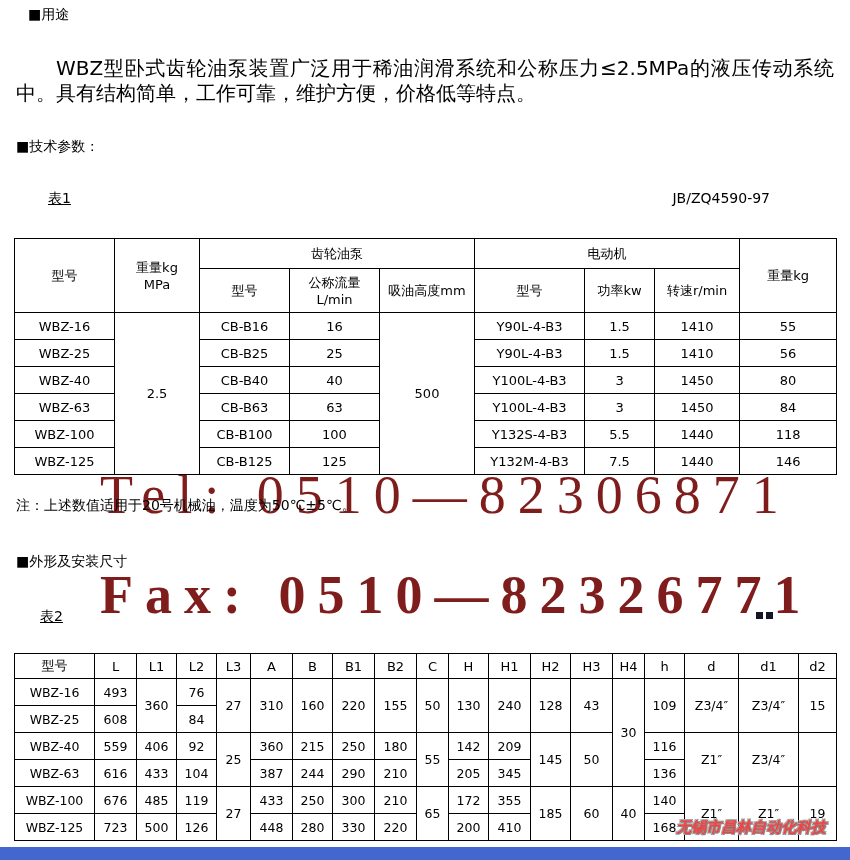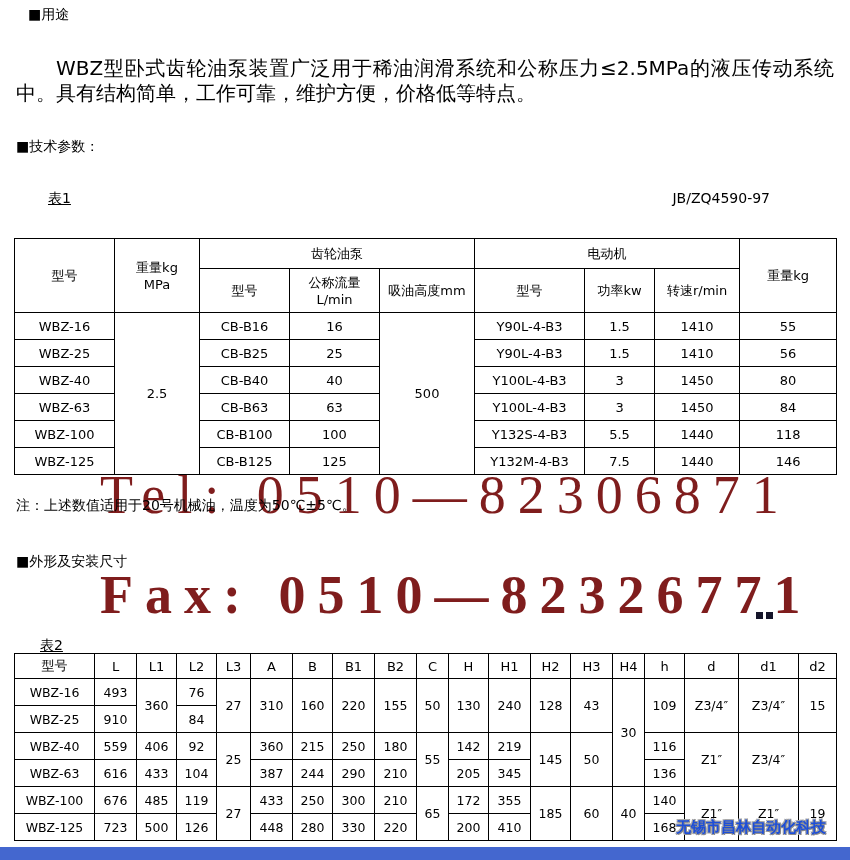--- a/index.html
+++ b/index.html
@@ -32,22 +32,23 @@
   .note{left:16px;top:497px;font-size:14px;}
   .wm{
     font-family:"Liberation Serif","DejaVu Serif",serif;
     font-size:54px;letter-spacing:12px;white-space:nowrap;
     color:#7f1d1d;mix-blend-mode:multiply;z-index:5;pointer-events:none;
   }
   #wm-tel{left:100px;top:464px;}
   #wm-fax{left:100px;top:564px;font-weight:bold;}
   .brand{
     left:676px;top:818px;z-index:6;
-    font-size:15px;font-weight:bold;color:#1d4ed8;white-space:nowrap;
+    font-size:15px;font-weight:bold;color:#ef4444;white-space:nowrap;
     text-shadow:1px 1px 0 #8a8a8a,-1px -1px 0 #aaaaaa,1px -1px 0 #999999,-1px 1px 0 #999999;
+    font-style:italic;
   }
   .footer-bar{left:0;bottom:0;width:850px;height:13px;background:#4467cf;z-index:4;}
   .sq-group{left:756px;top:612px;display:flex;gap:3px;}
   .sq{width:7px;height:7px;background:#15152a;display:inline-block;}
 </style>
 </head>
 <body>
 
 <div class="abs sec-title" style="left:28px;top:6px;">■用途</div>
 <div class="abs para">WBZ型卧式齿轮油泵装置广泛用于稀油润滑系统和公称压力≤2.5MPa的液压传动系统中。具有结构简单，工作可靠，维护方便，价格低等特点。</div>
@@ -147,21 +148,21 @@
       <td>7.5</td>
       <td>1440</td>
       <td>146</td>
     </tr>
   </tbody>
 </table>
 
 <div class="abs note">注：上述数值适用于20号机械油，温度为50℃±5℃。</div>
 
 <div class="abs sec-title" style="left:16px;top:553px;">■外形及安装尺寸</div>
-<div class="abs tbl-label" style="left:40px;top:637px;text-decoration:underline;">表2</div>
+<div class="abs tbl-label" style="left:40px;top:608px;text-decoration:underline;">表2</div>
 <div class="abs sq-group">
   <span class="sq"></span>
   <span class="sq"></span>
 </div>
 
 <table id="table2" class="abs">
   <colgroup>
     <col style="width:80px">
       <col style="width:42px">
       <col style="width:40px">
@@ -222,36 +223,36 @@
       <td rowspan="2">128</td>
       <td rowspan="2">43</td>
       <td rowspan="4">30</td>
       <td rowspan="2">109</td>
       <td rowspan="2">Z3/4″</td>
       <td rowspan="2">Z3/4″</td>
       <td rowspan="2">15</td>
     </tr>
     <tr>
       <td>WBZ-25</td>
-      <td>910</td>
+      <td>608</td>
       <td>84</td>
     </tr>
     <tr>
       <td>WBZ-40</td>
       <td>559</td>
       <td>406</td>
       <td>92</td>
       <td rowspan="2">25</td>
       <td>360</td>
       <td>215</td>
       <td>250</td>
       <td>180</td>
       <td rowspan="2">55</td>
       <td>142</td>
-      <td>219</td>
+      <td>209</td>
       <td rowspan="2">145</td>
       <td rowspan="2">50</td>
       <td>116</td>
       <td rowspan="2">Z1″</td>
       <td rowspan="2">Z3/4″</td>
       <td rowspan="2"></td>
     </tr>
     <tr>
       <td>WBZ-63</td>
       <td>616</td>

